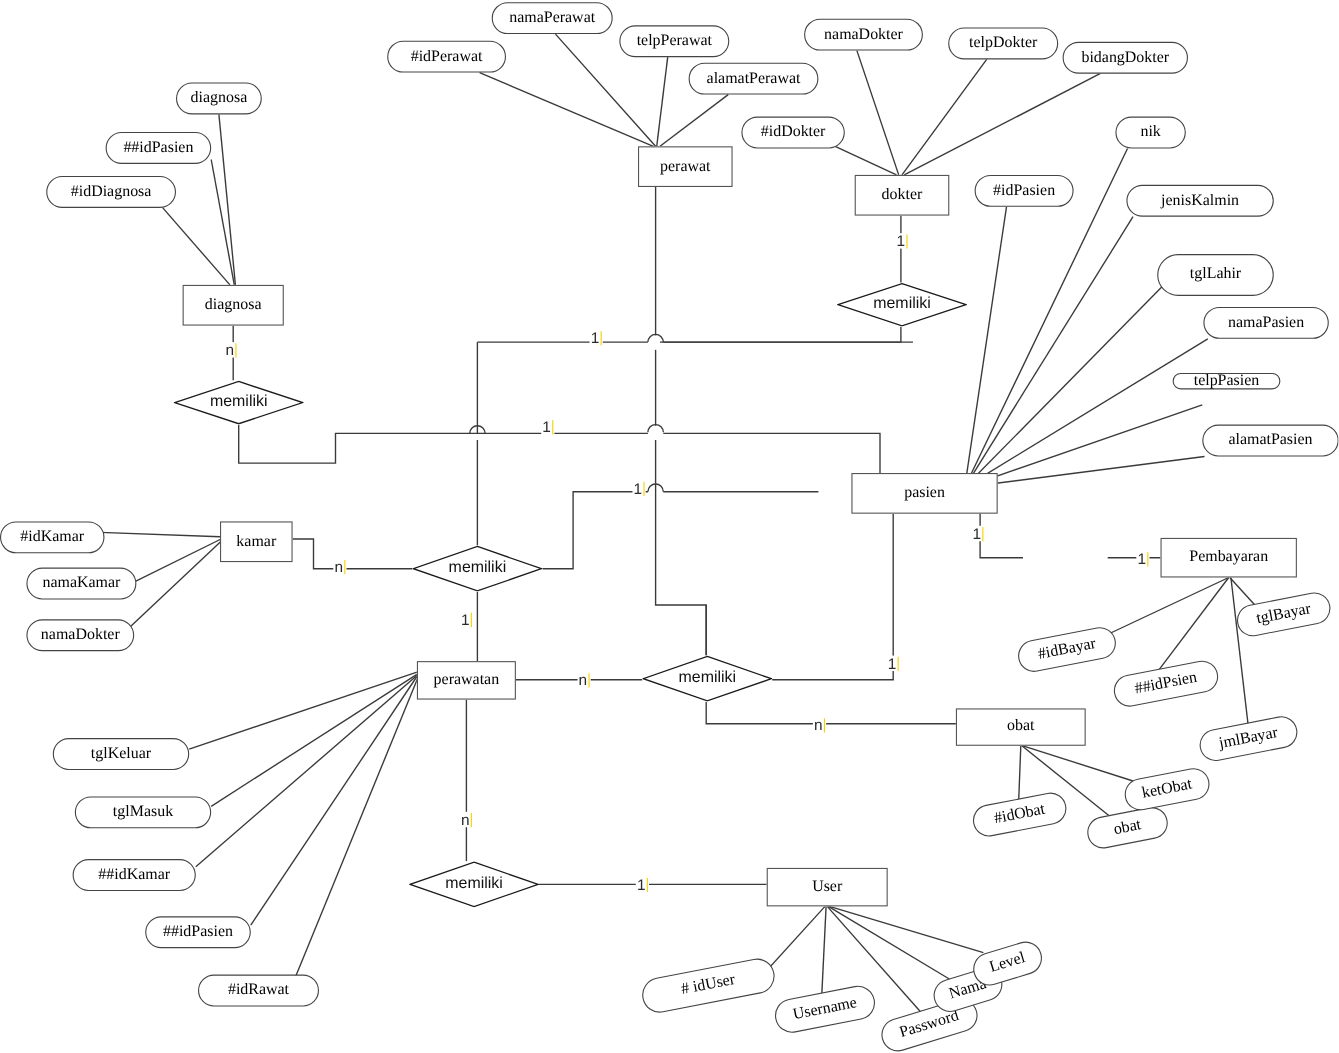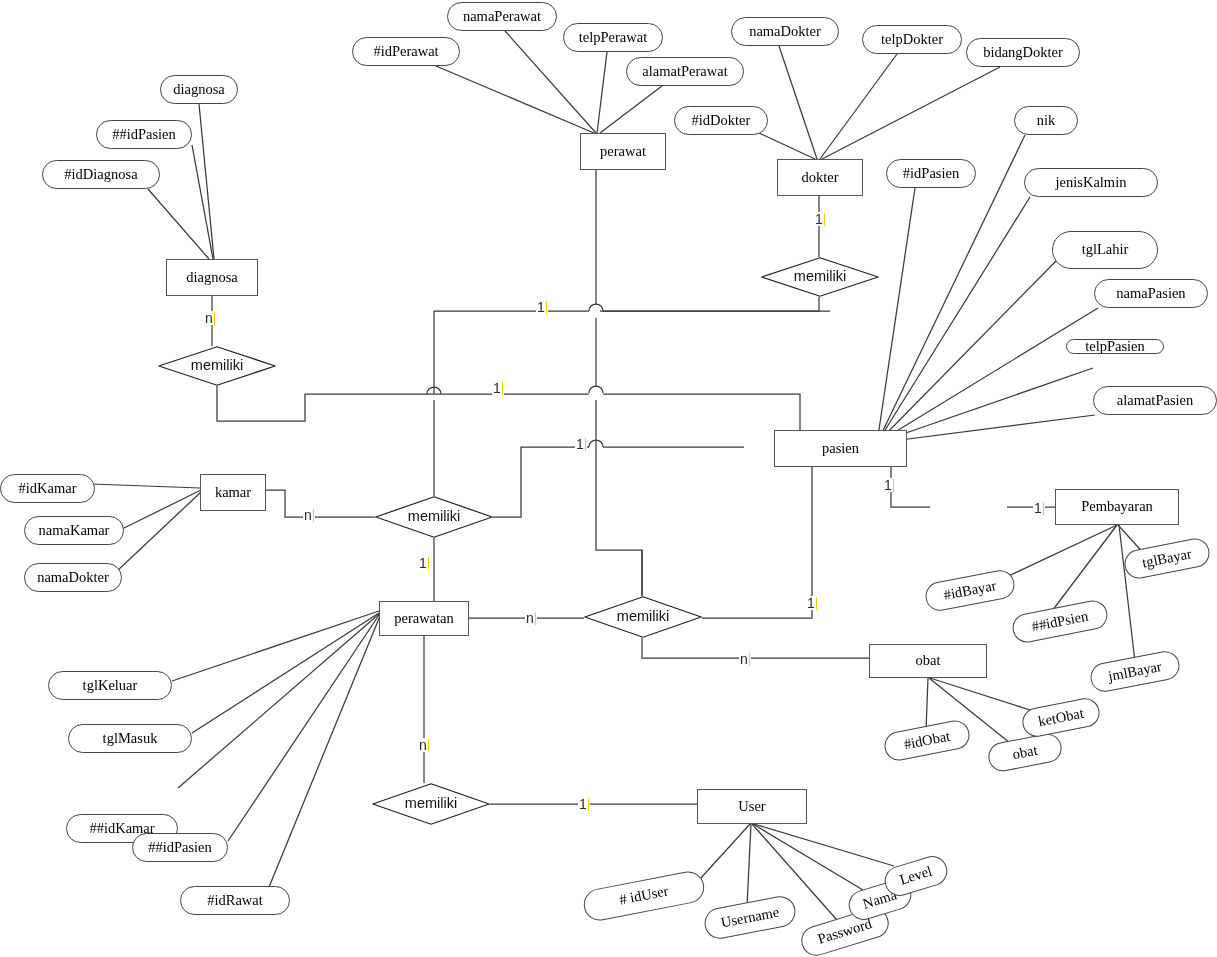--- a/index.html
+++ b/index.html
@@ -155,21 +155,21 @@
     <div class="node attr" style="left: 1093px; top: 386px; width: 124px; height: 29px;">alamatPasien</div>
     <div class="node attr" style="left: 0px; top: 474px; width: 95px; height: 29px;">#idKamar</div>
     <div class="node attr" style="left: 24px; top: 516px; width: 100px; height: 29px;">namaKamar</div>
     <div class="node attr" style="left: 24px; top: 563px; width: 98px; height: 29px;">namaDokter</div>
     <div class="node attr" style="left: 925px; top: 576px; width: 90px; height: 29px; transform: rotate(-11deg);">#idBayar</div>
     <div class="node attr" style="left: 1012px; top: 607px; width: 96px; height: 29px; transform: rotate(-11deg);">##idPsien</div>
     <div class="node attr" style="left: 1124px; top: 544px; width: 86px; height: 29px; transform: rotate(-11deg);">tglBayar</div>
     <div class="node attr" style="left: 1090px; top: 657px; width: 90px; height: 29px; transform: rotate(-11deg);">jmlBayar</div>
     <div class="node attr" style="left: 48px; top: 671px; width: 124px; height: 29px;">tglKeluar</div>
     <div class="node attr" style="left: 68px; top: 724px; width: 124px; height: 29px;">tglMasuk</div>
-    <div class="node attr" style="left: 66px; top: 814px; width: 112px; height: 29px;">##idKamar</div>
+    <div class="node attr" style="left: 66px; top: 781px; width: 112px; height: 29px;">##idKamar</div>
     <div class="node attr" style="left: 132px; top: 833px; width: 96px; height: 29px;">##idPasien</div>
     <div class="node attr" style="left: 180px; top: 886px; width: 110px; height: 29px;">#idRawat</div>
     <div class="node attr" style="left: 884px; top: 726px; width: 86px; height: 29px; transform: rotate(-11deg);">#idObat</div>
     <div class="node attr" style="left: 988px; top: 738px; width: 74px; height: 29px; transform: rotate(-11deg);">obat</div>
     <div class="node attr" style="left: 1022px; top: 703px; width: 78px; height: 29px; transform: rotate(-11deg);">ketObat</div>
     <div class="node attr" style="left: 583px; top: 880px; width: 122px; height: 32px; transform: rotate(-11deg);"># idUser</div>
     <div class="node attr" style="left: 704px; top: 902px; width: 92px; height: 31px; transform: rotate(-11deg);">Username</div>
     <div class="node attr" style="left: 800px; top: 917px; width: 90px; height: 30px; transform: rotate(-17deg);">Password</div>
     <div class="node attr" style="left: 848px; top: 885px; width: 64px; height: 30px; transform: rotate(-17deg);">Nama</div>
     <div class="node attr" style="left: 884px; top: 861px; width: 64px; height: 30px; transform: rotate(-17deg);">Level</div>

